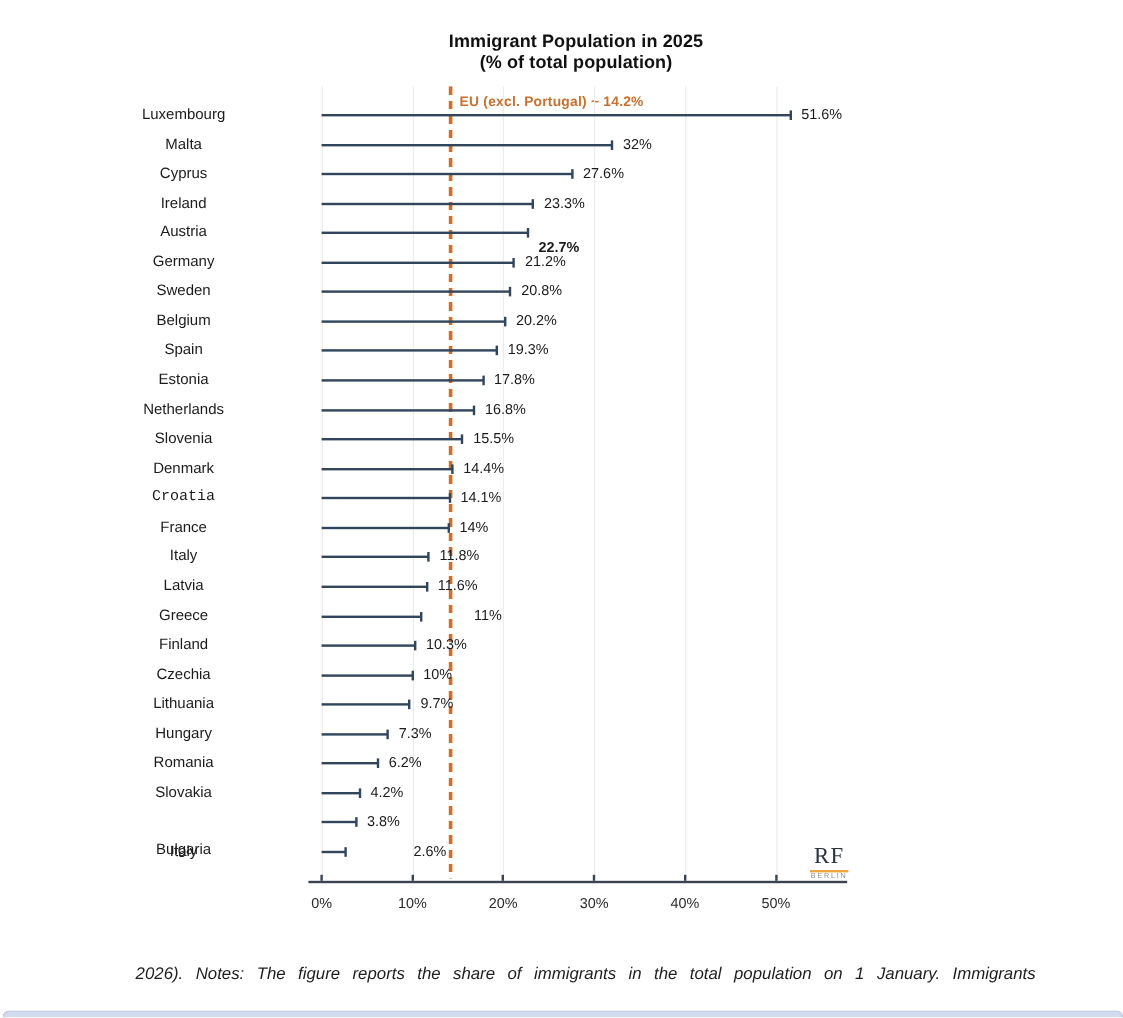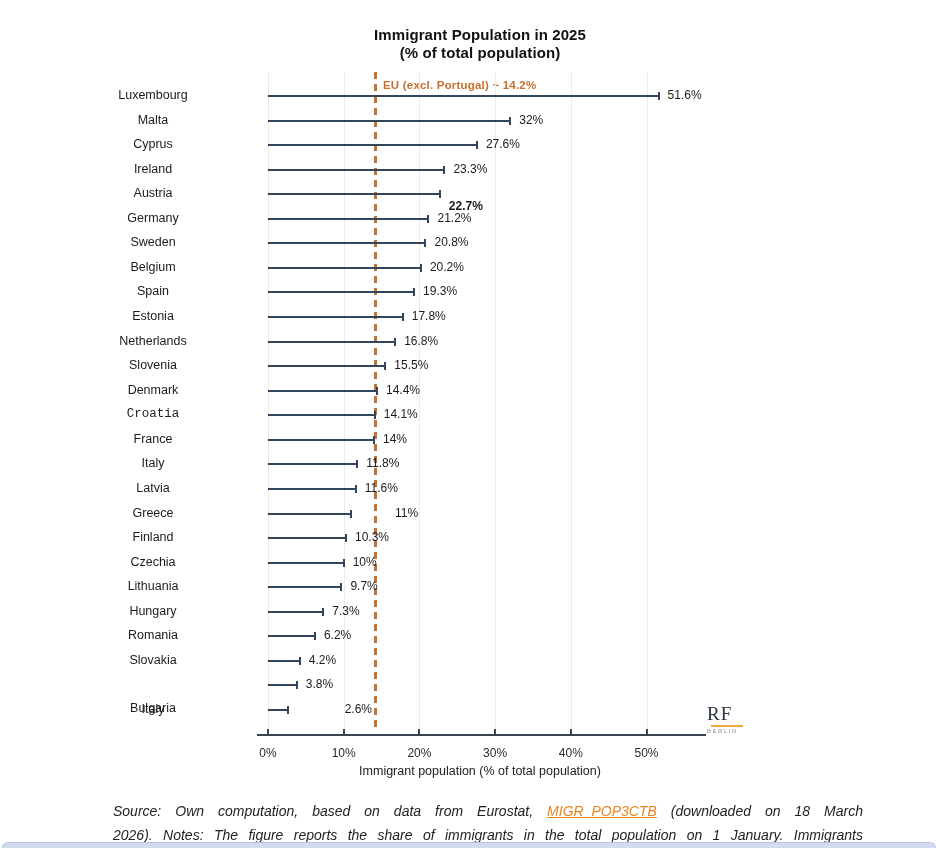--- a/index.html
+++ b/index.html
@@ -27,21 +27,21 @@
   .endcap { position:absolute; width:2px; height:8px; background:var(--line,#31455c); }
   .value-label { position:absolute; font-size:12px; color:#1b1b1b; }
 
   .x-axis { position:absolute; height:2px; background:#3a4450; }
   .x-tick { position:absolute; width:2px; height:5px; background:#3a4450; }
   .x-tick-label { position:absolute; width:44px; text-align:center;
     font-size:12px; color:#2a2a2a; }
   .x-axis-title { position:absolute; top:764px; left:24px; width:912px;
     text-align:center; font-size:12.5px; color:#222; }
 
-  .logo { position:absolute; left:707px; top:703px; width:40px; }
+  .logo { position:absolute; left:671px; top:703px; width:40px; text-align:center; }
   .logo-rf { font-family:"Liberation Serif", serif; font-size:19px;
     line-height:21px; color:#2b3440; letter-spacing:1px; }
   .logo-rule { height:2px; background:var(--logoRule,#f0a63e); margin:1px 4px 1px 4px; }
   .logo-berlin { font-size:6px; letter-spacing:1.5px; color:#8b8f96; }
 
   .footer { position:absolute; left:113px; top:800px; width:750px;
     font-style:italic; font-size:14px; line-height:23.5px; color:#1e1e1e; }
   .footer .jline { text-align:justify; text-align-last:justify; }
   .footer a { color:var(--link,#e8851c); text-decoration:underline; }
 
@@ -180,27 +180,25 @@
       <div class="value-line" style="left: 268px; top: 684.44px; width: 28.766px;"></div>
       <div class="endcap" style="left: 295.766px; top: 681.44px;"></div>
       <div class="value-label" style="left: 305.766px; top: 677.44px;">3.8%</div>
       <div class="country-label" style="left: 60px; top: 702px;">Italy</div>
       <div class="value-line" style="left: 268px; top: 709px; width: 19.682px;"></div>
       <div class="endcap" style="left: 286.682px; top: 706px;"></div>
       <div class="value-label" style="left: 296.682px; top: 702px; margin-left: 48px;">2.6%</div>
       <div class="x-axis" style="left: 257px; top: 734px; width: 449px;"></div>
     </div>
 
-  <div class="x-axis-title">Immigrant population (% of total population)</div>
 
   <div class="logo">
     <div class="logo-rf">RF</div>
     <div class="logo-rule"></div>
     <div class="logo-berlin">BERLIN</div>
   </div>
 
   <div class="footer">
-    <div class="jline"><span>Source: Own computation, based on data from Eurostat, </span><a href="#">MIGR_POP3CTB</a><span> (downloaded on 18 March</span></div>
     <div class="jline">2026). Notes: The figure reports the share of immigrants in the total population on 1 January. Immigrants</div>
   </div>
 
   <div class="bottom-edge"></div>
 </div>
 
 </body></html>

